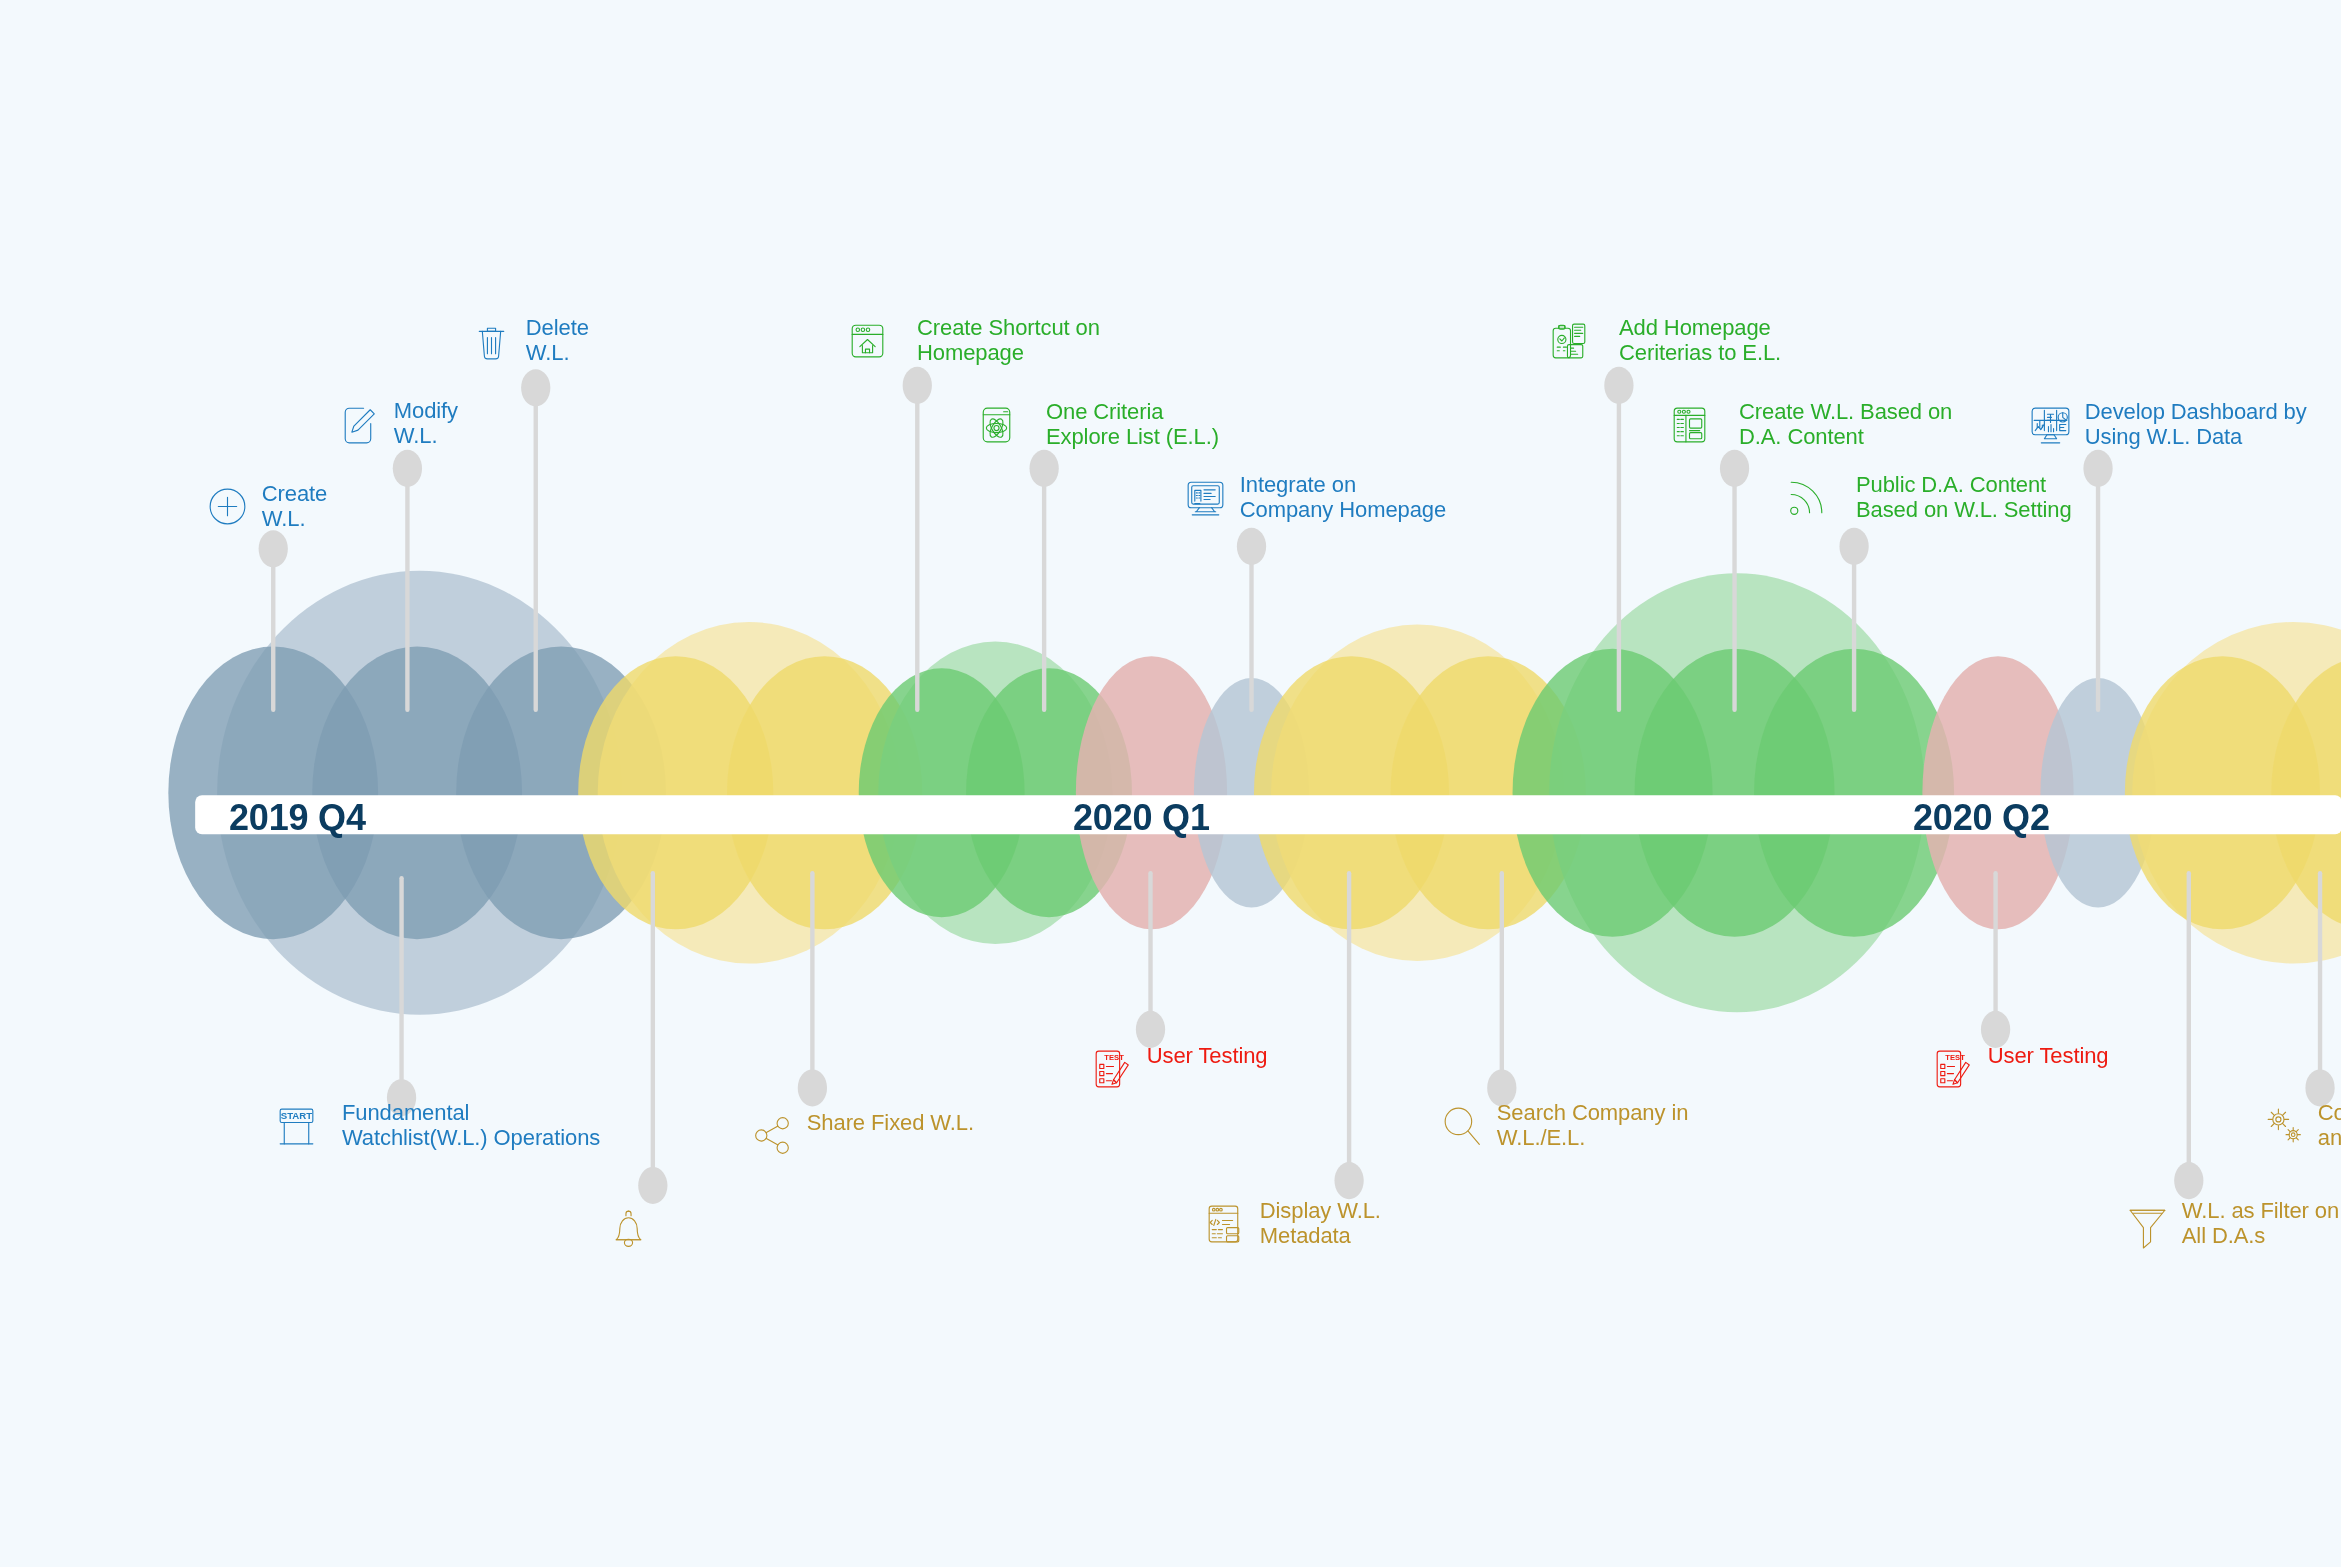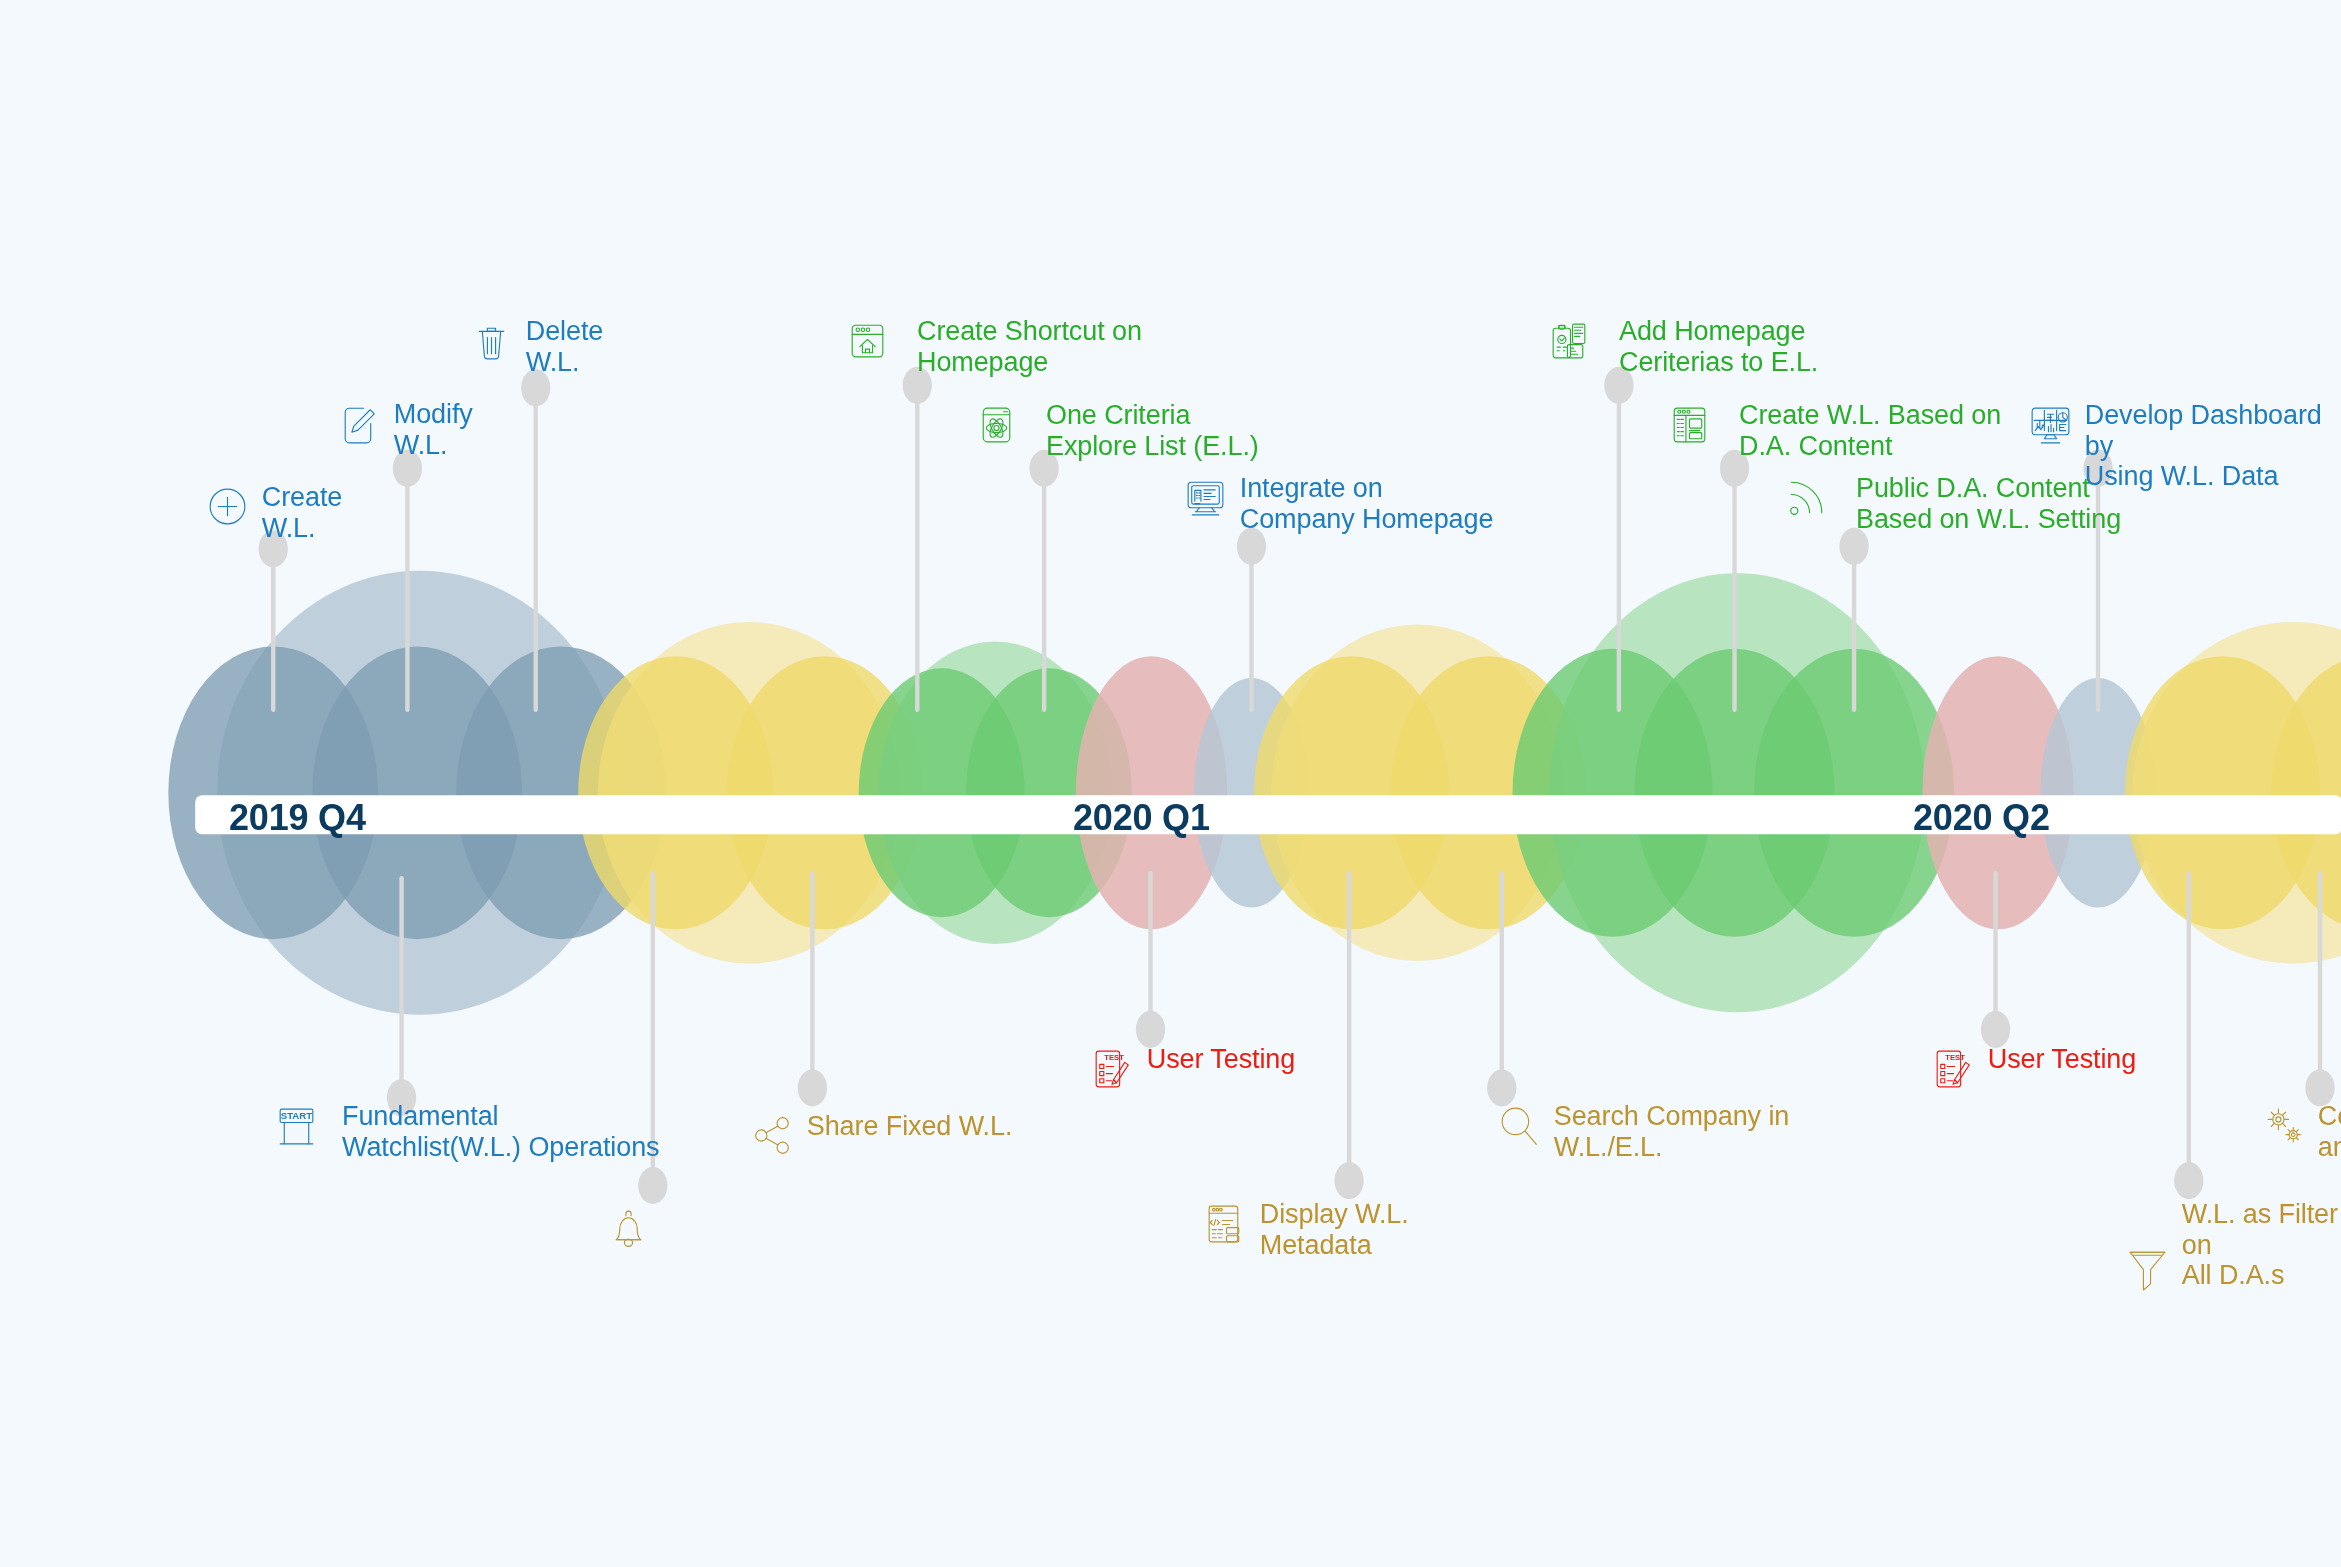--- a/index.html
+++ b/index.html
@@ -21,21 +21,21 @@
     gap:8.8px;
     white-space:pre-line;
   }
   .label .ico {
     flex:0 0 auto;
     width:51px; height:51px;
     display:block;
   }
   .label .ico svg { width:51px; height:51px; display:block; }
   .label .txt {
-    font-size:27px;
+    font-size:22px;
     line-height:1.13;
     font-weight:500;
     letter-spacing:-0.1px;
     padding-top:1px;
   }
 
   .c-blue  { color:#1f7cc0; }
   .c-green { color:#2aae2a;gap:24px; }
   .c-gold  { color:#bc932c; }
   .c-red   { color:#ee1b11; }
@@ -295,21 +295,21 @@
             <circle cx="27" cy="23" r="2.6"></circle>
             <circle cx="34" cy="23" r="2.6"></circle>
             <circle cx="41" cy="23" r="2.6"></circle>
             <path d="M24 44l-4 4 4 4M34 44l4 4-4 4M31 42l-4 12"></path>
             <path d="M44 44h20M44 52h14"></path>
             <path d="M24 62h8M36 62h8M24 70h6M34 70h10M24 78h8M36 78h6"></path>
             <rect x="52" y="58" width="24" height="12" rx="2"></rect>
             <rect x="52" y="74" width="24" height="12" rx="2"></rect>
           </svg></span><span class="txt">Display W.L.
 Metadata</span></div>
-      <div class="label c-gold" style="left: 1494px; top: 1100px; justify-content: space-between;"><span class="ico"><svg viewBox="0 0 100 100" class="s-gold" style="color:#bc932c">
+      <div class="label c-gold" style="left: 1437px; top: 1100px; justify-content: space-between;"><span class="ico"><svg viewBox="0 0 100 100" class="s-gold" style="color:#bc932c">
             <circle cx="42" cy="42" r="26"></circle>
             <path d="M61 61l22 26"></path>
           </svg></span><span class="txt">Search Company in
 W.L./E.L.</span></div>
       <div class="label c-red" style="left: 1928px; top: 1043px;"><span class="ico"><svg viewBox="0 0 100 100" class="s-red" style="color:#ee1b11">
             <rect x="18" y="16" width="46" height="70" rx="5"></rect>
             <text x="34" y="34" font-size="15" font-family="Liberation Sans, sans-serif" font-weight="bold" fill="currentColor" stroke="none">TEST</text>
             <rect x="25" y="42" width="8" height="8"></rect>
             <rect x="25" y="56" width="8" height="8"></rect>
             <rect x="25" y="70" width="8" height="8"></rect>

